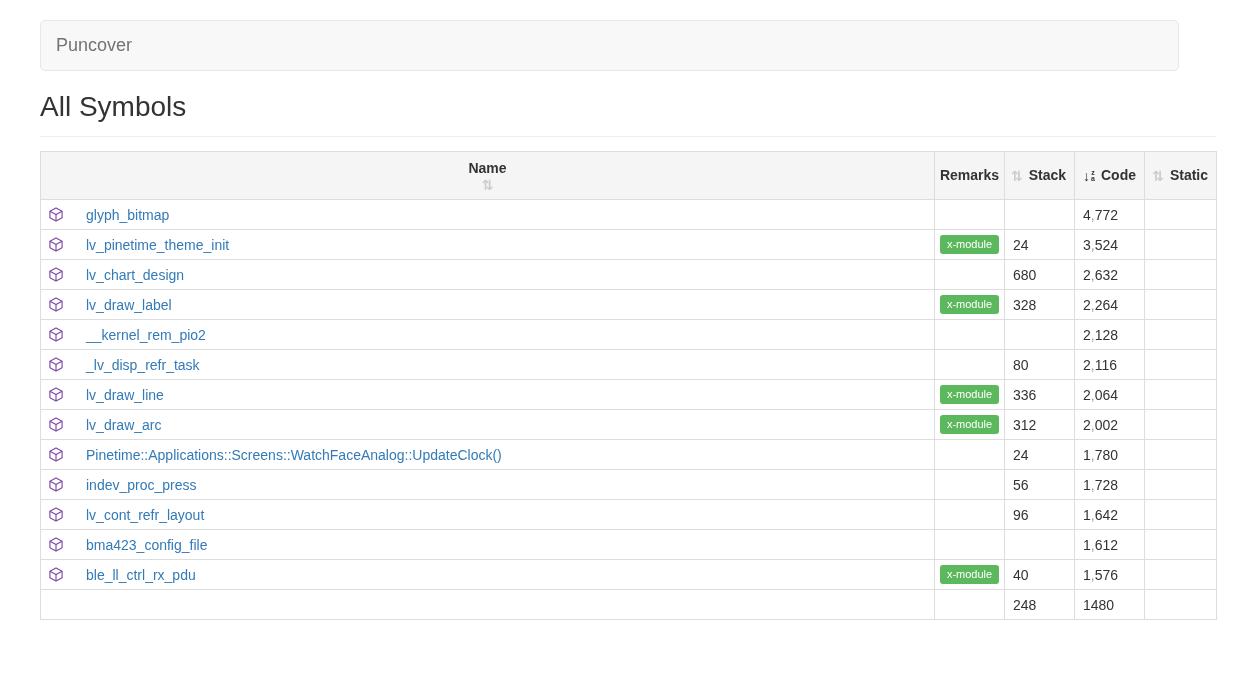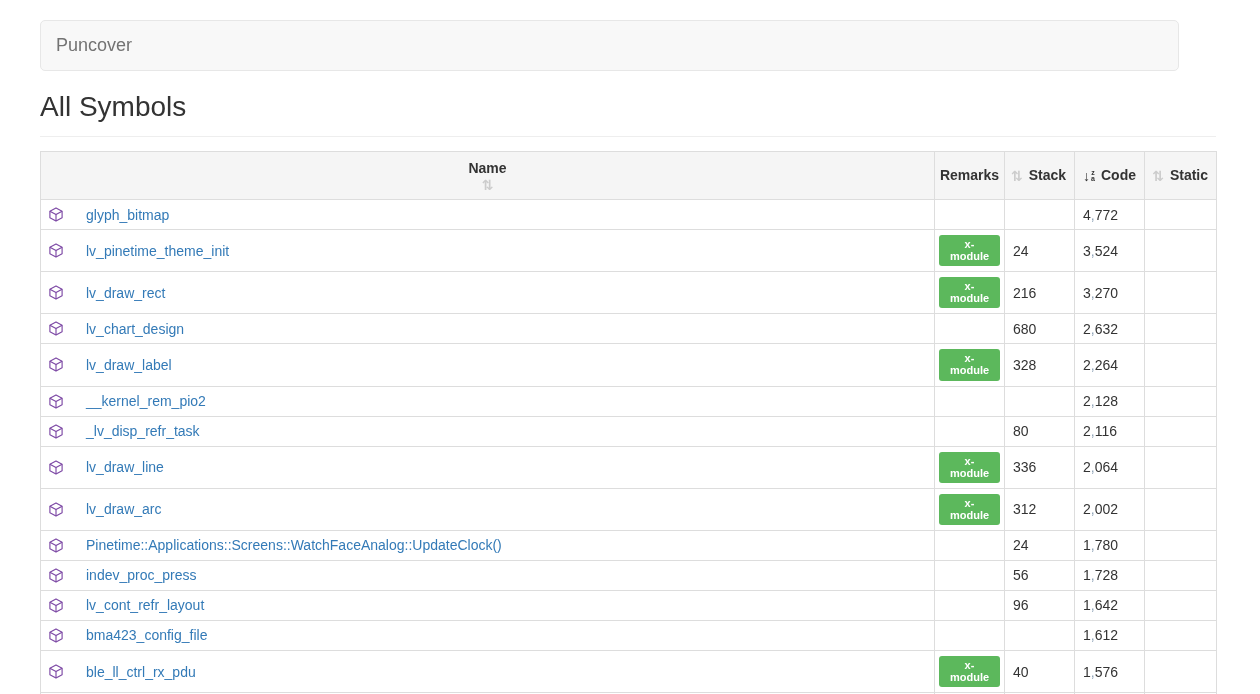--- a/index.html
+++ b/index.html
@@ -100,21 +100,21 @@
     text-decoration: none;
     cursor: pointer;
     white-space: nowrap;
   }
 
   .badge-x {
     display: inline-block;
     background: #5cb85c;
     color: #fff;
     font-size: 11px;
-    font-weight: bold;
+    font-weight: normal;
     line-height: 1.1;
     padding: 3px 7px 4px 7px;
     border-radius: 3px;
   }
   .sep { color: #8fa3b8; }
 </style>
 </head>
 <body>
 
 <div class="container">
@@ -210,40 +210,20 @@
       </span>
     </td>
     <td class="c-remarks">
       <span class="badge-x">x-module</span>
     </td>
     <td class="c-num">24</td>
     <td class="c-num">3<span class="sep">,</span>524</td>
     <td class="c-num"></td>
   </tr>
 
-  <tr>
-    <td class="c-name">
-      <span class="name-wrap">
-        <span class="cube-icon">
-          <svg width="14" height="15" viewBox="0 0 14 15" fill="none" xmlns="http://www.w3.org/2000/svg">
-            <polygon points="7,0.9 13.1,4.2 13.1,10.8 7,14.1 0.9,10.8 0.9,4.2" stroke="#7d49a5" stroke-width="1.15" fill="none" stroke-linejoin="round"></polygon>
-            <polyline points="0.9,4.2 7,7.6 13.1,4.2" stroke="#7d49a5" stroke-width="1.15" fill="none" stroke-linejoin="round"></polyline>
-            <line x1="7" y1="7.6" x2="7" y2="14.1" stroke="#7d49a5" stroke-width="1.15"></line>
-          </svg>
-        </span>
-        <a class="sym-link">lv_draw_rect</a>
-      </span>
-    </td>
-    <td class="c-remarks">
-      <span class="badge-x">x-module</span>
-    </td>
-    <td class="c-num">216</td>
-    <td class="c-num">3<span class="sep">,</span>270</td>
-    <td class="c-num"></td>
-  </tr>
 
   <tr>
     <td class="c-name">
       <span class="name-wrap">
         <span class="cube-icon">
           <svg width="14" height="15" viewBox="0 0 14 15" fill="none" xmlns="http://www.w3.org/2000/svg">
             <polygon points="7,0.9 13.1,4.2 13.1,10.8 7,14.1 0.9,10.8 0.9,4.2" stroke="#7d49a5" stroke-width="1.15" fill="none" stroke-linejoin="round"></polygon>
             <polyline points="0.9,4.2 7,7.6 13.1,4.2" stroke="#7d49a5" stroke-width="1.15" fill="none" stroke-linejoin="round"></polyline>
             <line x1="7" y1="7.6" x2="7" y2="14.1" stroke="#7d49a5" stroke-width="1.15"></line>
           </svg>

